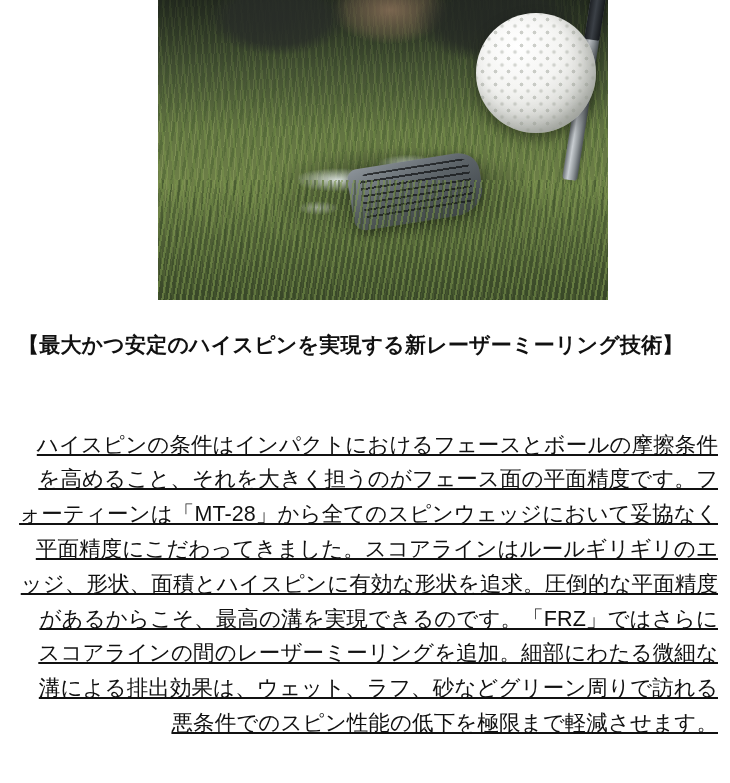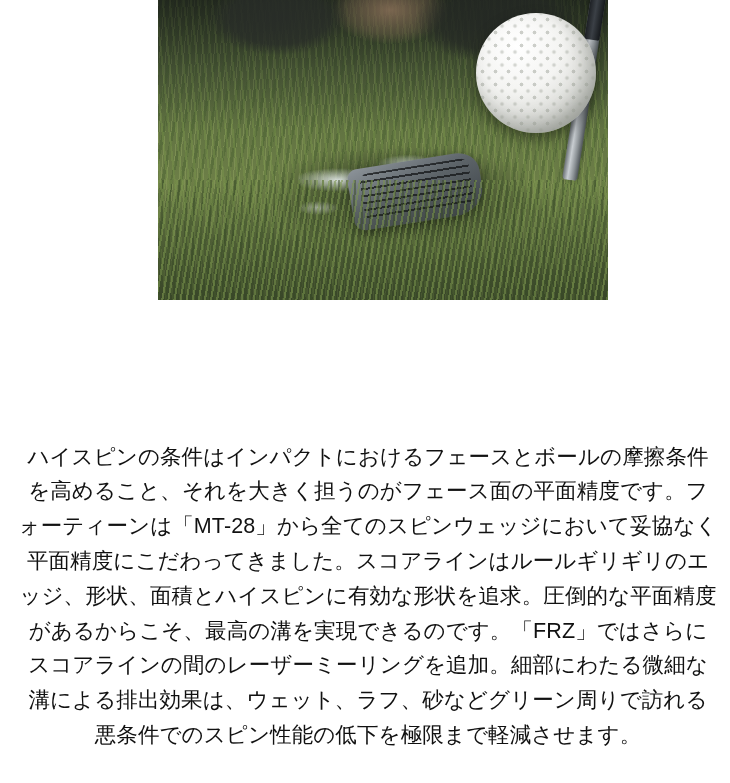--- a/index.html
+++ b/index.html
@@ -152,27 +152,28 @@
     width: 694px;
     font-size: 21px;
     font-weight: bold;
     line-height: 1.55;
     letter-spacing: 0.2px;
     color: #111111;
   }
   .body-copy {
     position: absolute;
     left: 18px;
-    top: 418px;
+    top: 406px;
     width: 700px;
     font-size: 21.5px;
     line-height: 1.62;
     letter-spacing: 0.1px;
     color: #111111;
-    text-align: center;
+    text-align: right;
+    text-decoration: underline;
   }
 </style>
 </head>
 <body>
 
 <div class="page">
 
   <div class="hero-wrap">
     <div class="hero"></div>
     <div class="hero-shadow"></div>
@@ -182,16 +183,17 @@
     </div>
     <div class="shaft">
       <div class="shaft-grip"></div>
     </div>
     <div class="ball">
       <div class="ball-dimples"></div>
     </div>
     <div class="grass-front"></div>
   </div>
 
+  <h2 class="heading">【最大かつ安定のハイスピンを実現する新レーザーミーリング技術】</h2>
 
   <p class="body-copy">ハイスピンの条件はインパクトにおけるフェースとボールの摩擦条件を高めること、それを大きく担うのがフェース面の平面精度です。フォーティーンは「MT-28」から全てのスピンウェッジにおいて妥協なく平面精度にこだわってきました。スコアラインはルールギリギリのエッジ、形状、面積とハイスピンに有効な形状を追求。圧倒的な平面精度があるからこそ、最高の溝を実現できるのです。「FRZ」ではさらにスコアラインの間のレーザーミーリングを追加。細部にわたる微細な溝による排出効果は、ウェット、ラフ、砂などグリーン周りで訪れる悪条件でのスピン性能の低下を極限まで軽減させます。</p>
 
 </div>
 
 </body></html>

